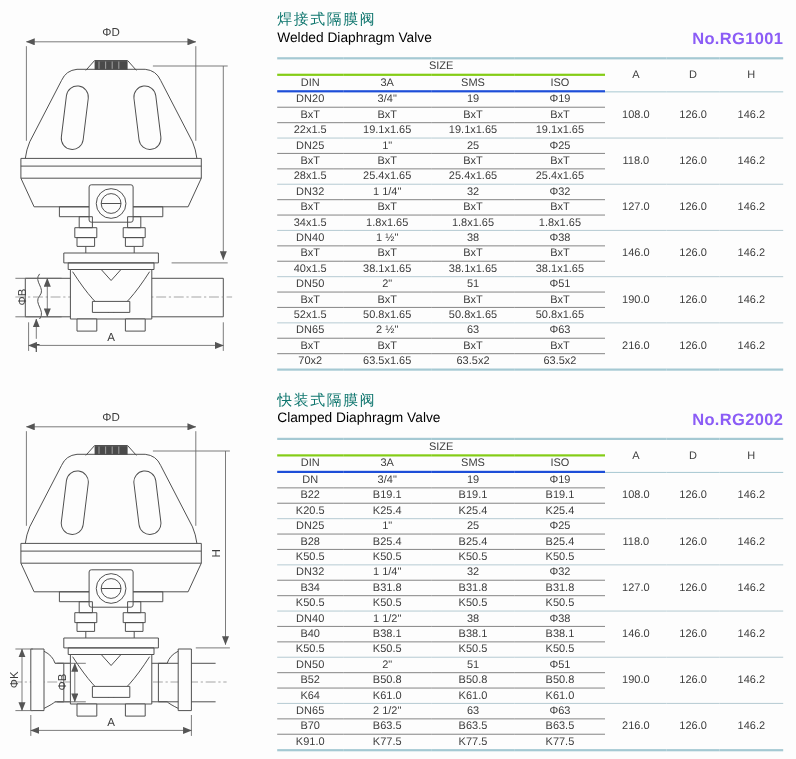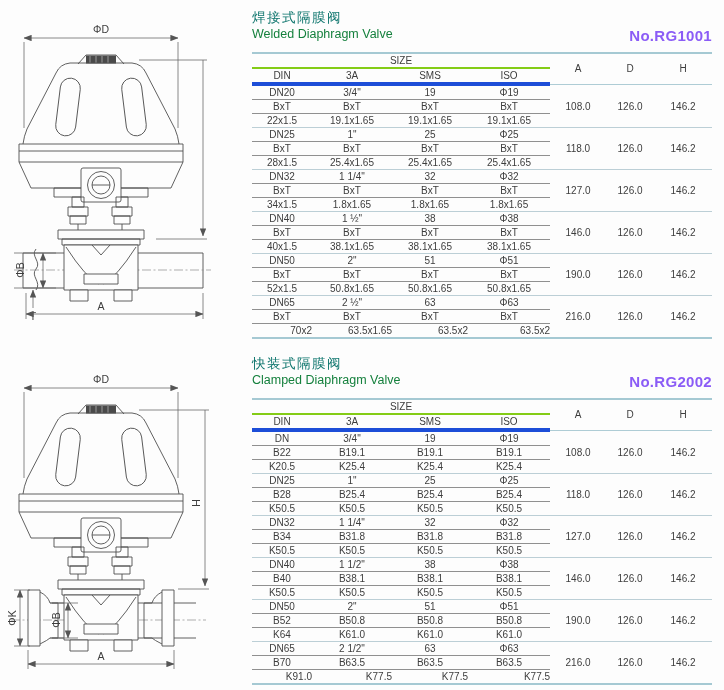--- a/index.html
+++ b/index.html
@@ -8,36 +8,36 @@
     background:#fdfdfd;color:#3d3d3d;
     font-family:"Liberation Sans","DejaVu Sans",sans-serif;
   }
   .block{position:absolute;left:0;width:724px;}
   #sec0{top:0;height:345px;}
   #sec1{top:346px;height:344px;}
   .diagram{position:absolute;left:6px;top:18px;}
   #sec1 .diagram{top:22px;}
   .content{position:absolute;left:252px;top:10px;width:460px;}
   .title-zh{font-size:13.5px;letter-spacing:1.5px;color:#0f766e;line-height:16px;}
-  .title-en{font-size:12.5px;color:#15803d;line-height:15px;margin-top:1px;}
+  .title-en{font-size:12.5px;color:#000000;line-height:15px;margin-top:1px;}
   .model-no{position:absolute;right:0;top:17px;font-weight:bold;font-size:15px;color:#8b5cf6;letter-spacing:.3px;}
   table.spec{
     border-collapse:collapse;table-layout:fixed;width:460px;margin-top:10px;
     font-size:10px;border-top:2px solid #a5c9d3;border-bottom:2px solid #a5c9d3;
   }
   table.spec th,table.spec td{
     font-weight:normal;text-align:center;vertical-align:middle;
     height:13px;line-height:13px;padding:0;white-space:nowrap;overflow:hidden;color:#3d3d3d;
   }
   th.size-span{border-bottom:2px solid #84cc16;}
-  tr.hr2 th{border-bottom:4px solid #1d4ed8;}
+  tr.hr2 th{border-bottom:2px solid #1d4ed8;}
   th.adh{border-bottom:1px solid #aeccd5;}
   tr.r0 td.size,tr.r1 td.size{border-bottom:1px solid #909090;}
   tr.r2 td{border-bottom:1px solid #bccfd6;}
-  tr.r2.last td{border-bottom:none;text-align:right;}
+  tr.r2.last td{border-bottom:none;}
   svg .ln{stroke:#4f4f4f;stroke-width:.9;fill:none;stroke-linejoin:round;}
   svg .fw{stroke:#4f4f4f;stroke-width:.9;fill:#fdfdfd;stroke-linejoin:round;}
   svg .dim{stroke:#6a6a6a;stroke-width:.8;fill:none;}
   svg .cl{stroke:#8a8a8a;stroke-width:.7;fill:none;stroke-dasharray:9 2.5 2 2.5;}
   svg text{fill:#3d3d3d;font-size:10.5px;font-family:"Liberation Sans","DejaVu Sans",sans-serif;}
 </style>
 </head>
 <body>
 
 <div>

